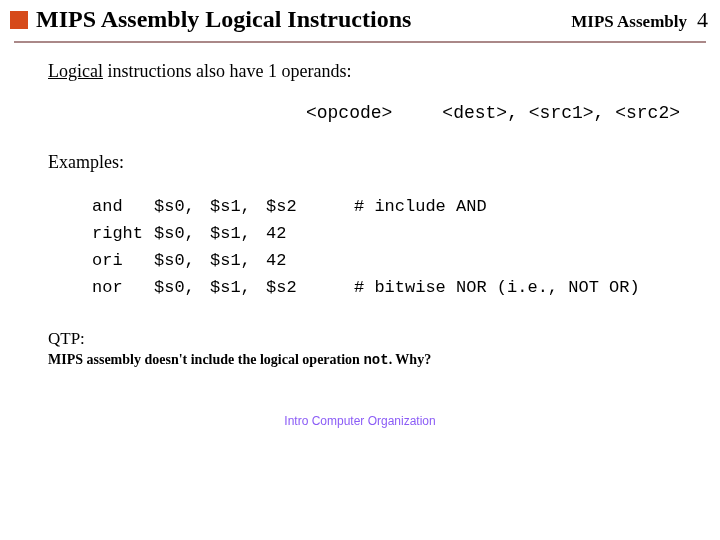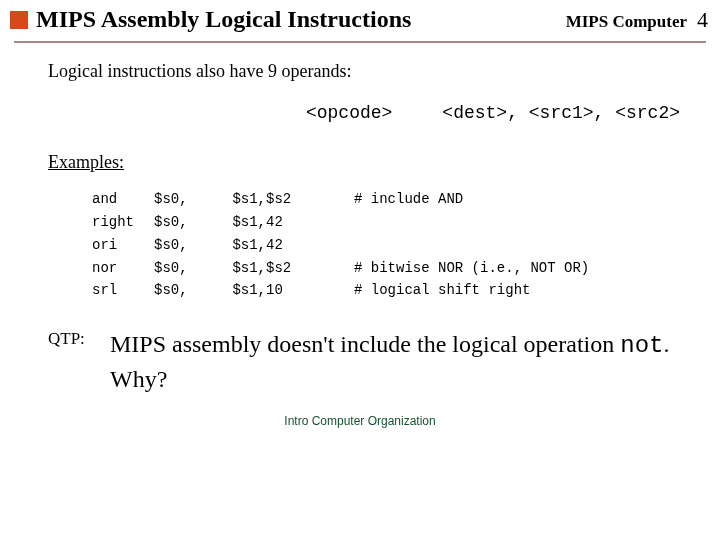--- a/index.html
+++ b/index.html
@@ -50,93 +50,95 @@
     border: none;
     border-top: 2px solid #a88;
     margin: 4px 14px 0 14px;
   }
   .body {
     padding: 16px 40px 0 48px;
     font-size: 18px;
     line-height: 1.35;
   }
   .intro .underline {
+    text-decoration: underline;
   }
   .syntax-line {
     margin: 18px 0 24px 44px;
     font-family: "Courier New", monospace;
     font-size: 18px;
     text-align: right;
   }
   .syntax-opcode { margin-right: 50px; }
   .examples-label {
-    margin-bottom: 14px;
-    text-decoration: underline;
+    margin-bottom: 20px;
   }
   .code-table {
     margin-left: 44px;
     font-family: "Courier New", monospace;
-    font-size: 14px;
+    font-size: 17px;
     border-collapse: collapse;
   }
   .code-table td {
     padding: 2px 0;
     white-space: pre;
   }
   .col-op   { width: 62px; }
   .col-dest { width: 56px; }
-  .col-src1 { width: 56px; text-align: right; }
+  .col-src1 { width: 56px; }
   .col-src2 { width: 58px; }
   .col-gap  { width: 30px; }
   .col-comm { }
   .qtp-row {
     margin: 26px 0 0 0;
     display: flex;
+    flex-direction: column;
   }
   .qtp-label {
     width: 62px;
     flex: 0 0 auto;
     font-size: 17px;
   }
   .qtp-text {
-    font-size: 24px;
+    font-size: 14px;
+    font-weight: bold;
   }
   .mono { font-family: "Courier New", monospace; }
   .followup {
     margin: 22px 0 0 30px;
     font-size: 18px;
   }
   .footer {
     position: absolute;
     bottom: 8px;
     left: 0;
     width: 100%;
     text-align: center;
     font-size: 12px;
-    color: #14532d;
+    color: #8b5cf6;
     font-family: Arial, sans-serif;
   }
 </style>
 </head>
 <body>
 
 <div class="slide">
 
   <div class="header">
     <div class="accent-square"></div>
     <div class="title">MIPS Assembly Logical Instructions</div>
-    <div class="course-tag">MIPS Computer</div>
+    <div class="course-tag">MIPS Assembly</div>
     <div class="page-num">4</div>
   </div>
   <hr class="hr">
 
   <div class="body">
 
     <div class="intro">
-      <span class="underline">Logical</span><span> instructions also have 9 operands:</span>
+      <span class="underline">Logical</span><span> instructions also have 1 operands:</span>
     </div>
 
     <div class="syntax-line">
       <span class="syntax-opcode">&lt;opcode&gt;</span><span>&lt;dest&gt;, &lt;src1&gt;, &lt;src2&gt;</span>
     </div>
 
     <div class="examples-label">Examples:</div>
 
     <table class="code-table">
       <tbody>
@@ -165,28 +167,20 @@
         <td class="col-comm"></td>
       </tr>
       <tr>
         <td class="col-op">nor</td>
         <td class="col-dest">$s0,</td>
         <td class="col-src1">$s1,</td>
         <td class="col-src2">$s2</td>
         <td class="col-gap"></td>
         <td class="col-comm"># bitwise NOR (i.e., NOT OR)</td>
       </tr>
-      <tr>
-        <td class="col-op">srl</td>
-        <td class="col-dest">$s0,</td>
-        <td class="col-src1">$s1,</td>
-        <td class="col-src2">10</td>
-        <td class="col-gap"></td>
-        <td class="col-comm"># logical shift right</td>
-      </tr>
     </tbody>
       </table>
 
     <div class="qtp-row">
       <div class="qtp-label">QTP:</div>
       <div class="qtp-text">
         <span>MIPS assembly doesn't include the logical operation </span><span class="mono">not</span><span>.  Why?</span>
       </div>
     </div>
 

